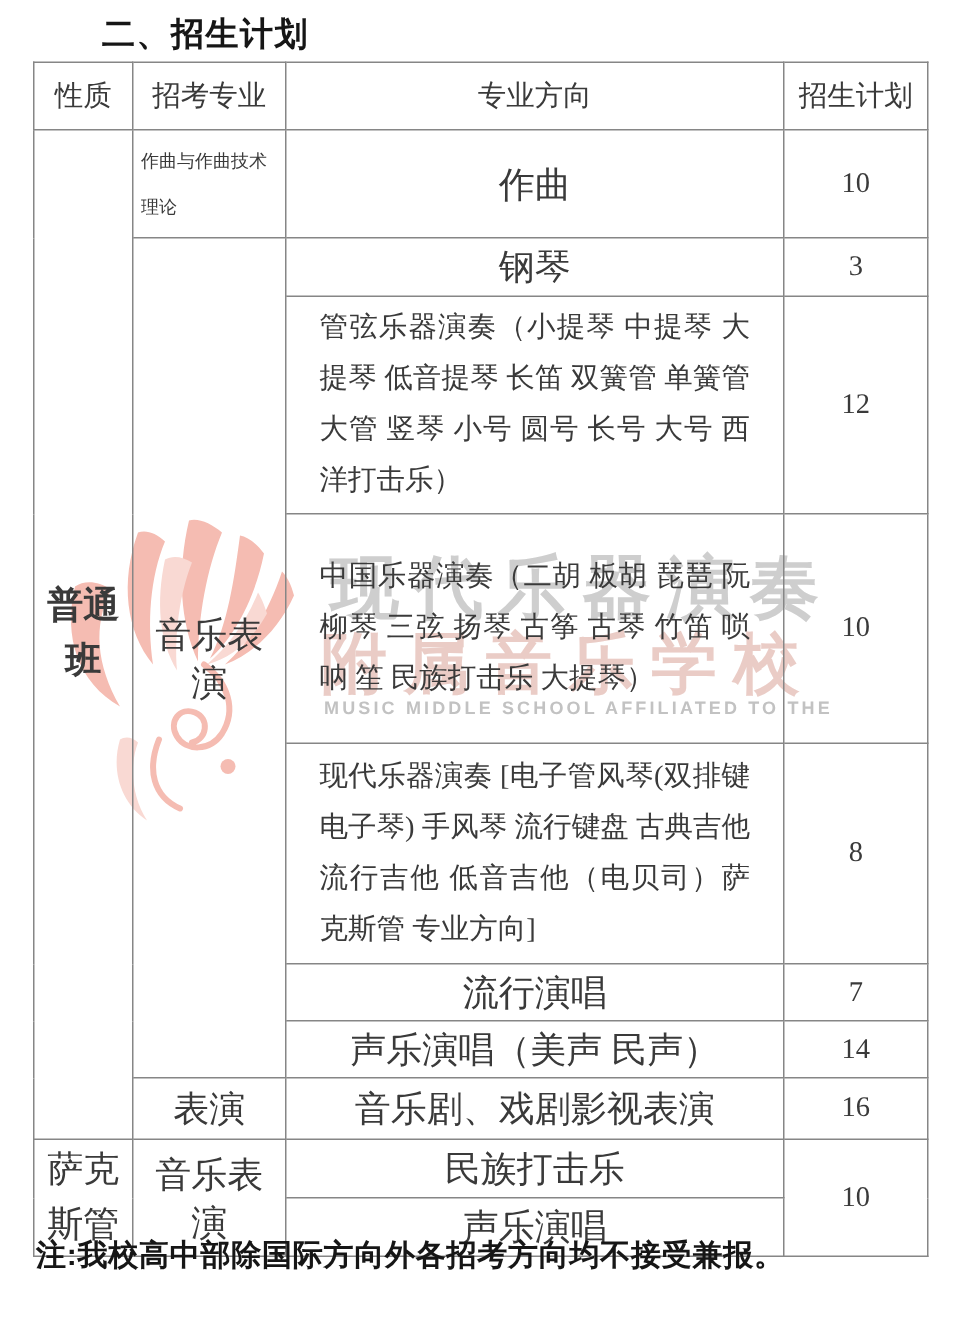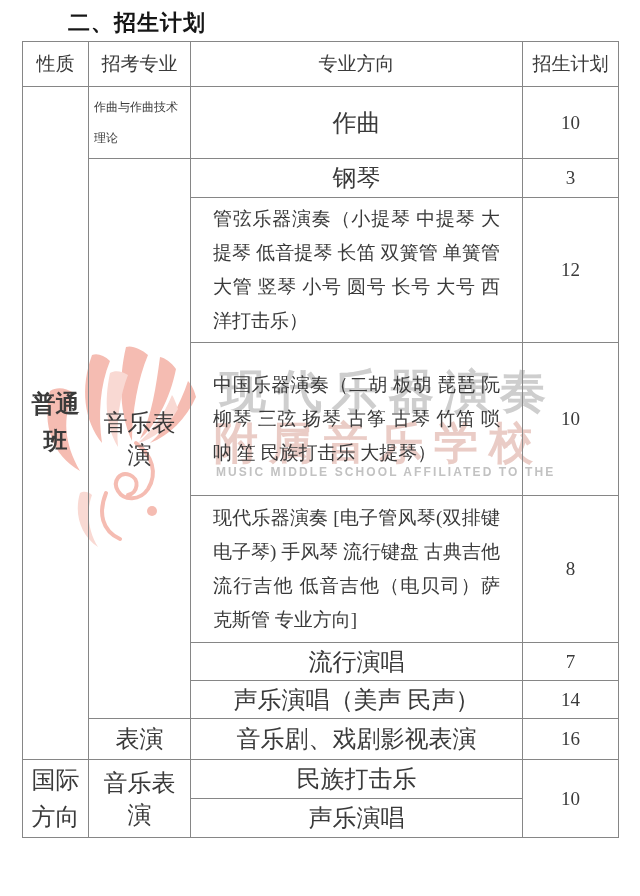--- a/index.html
+++ b/index.html
@@ -123,25 +123,26 @@
       <tr class="r7">
         <td>声乐演唱（美声 民声）</td>
         <td class="num">14</td>
       </tr>
       <tr class="r8">
         <td>表演</td>
         <td>音乐剧、戏剧影视表演</td>
         <td class="num">16</td>
       </tr>
       <tr class="r9">
-        <td rowspan="2" class="nature">国际方向</td>
+        <td rowspan="2" class="nature">萨克斯管</td>
         <td rowspan="2">音乐表演</td>
         <td>民族打击乐</td>
         <td rowspan="2" class="num">10</td>
       </tr>
       <tr class="r10">
         <td>声乐演唱</td>
       </tr>
     </tbody>
   </table>
 
+  <div class="note">注:我校高中部除国际方向外各招考方向均不接受兼报。</div>
 
 </div>
 
 </body></html>

